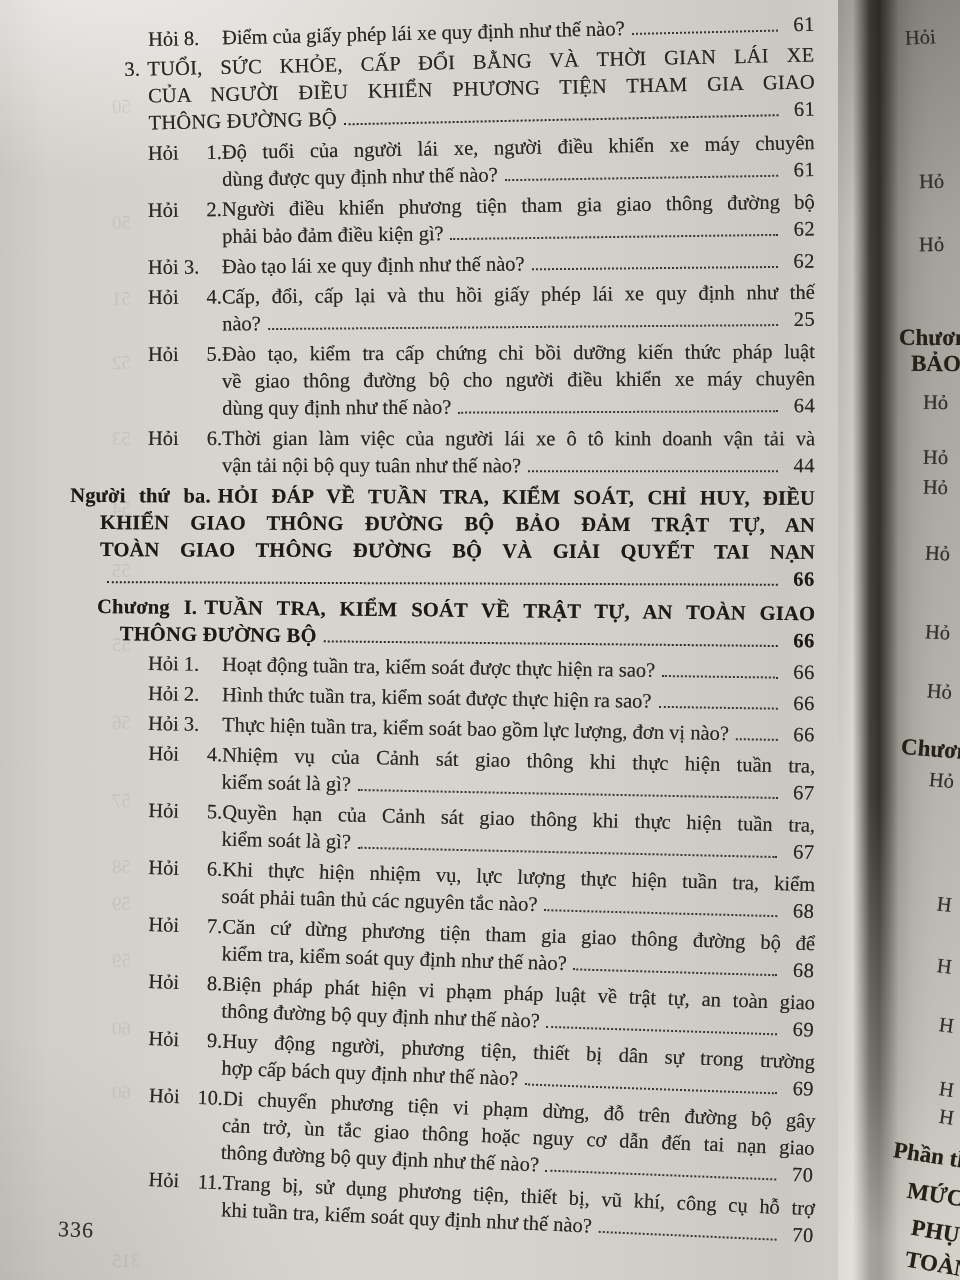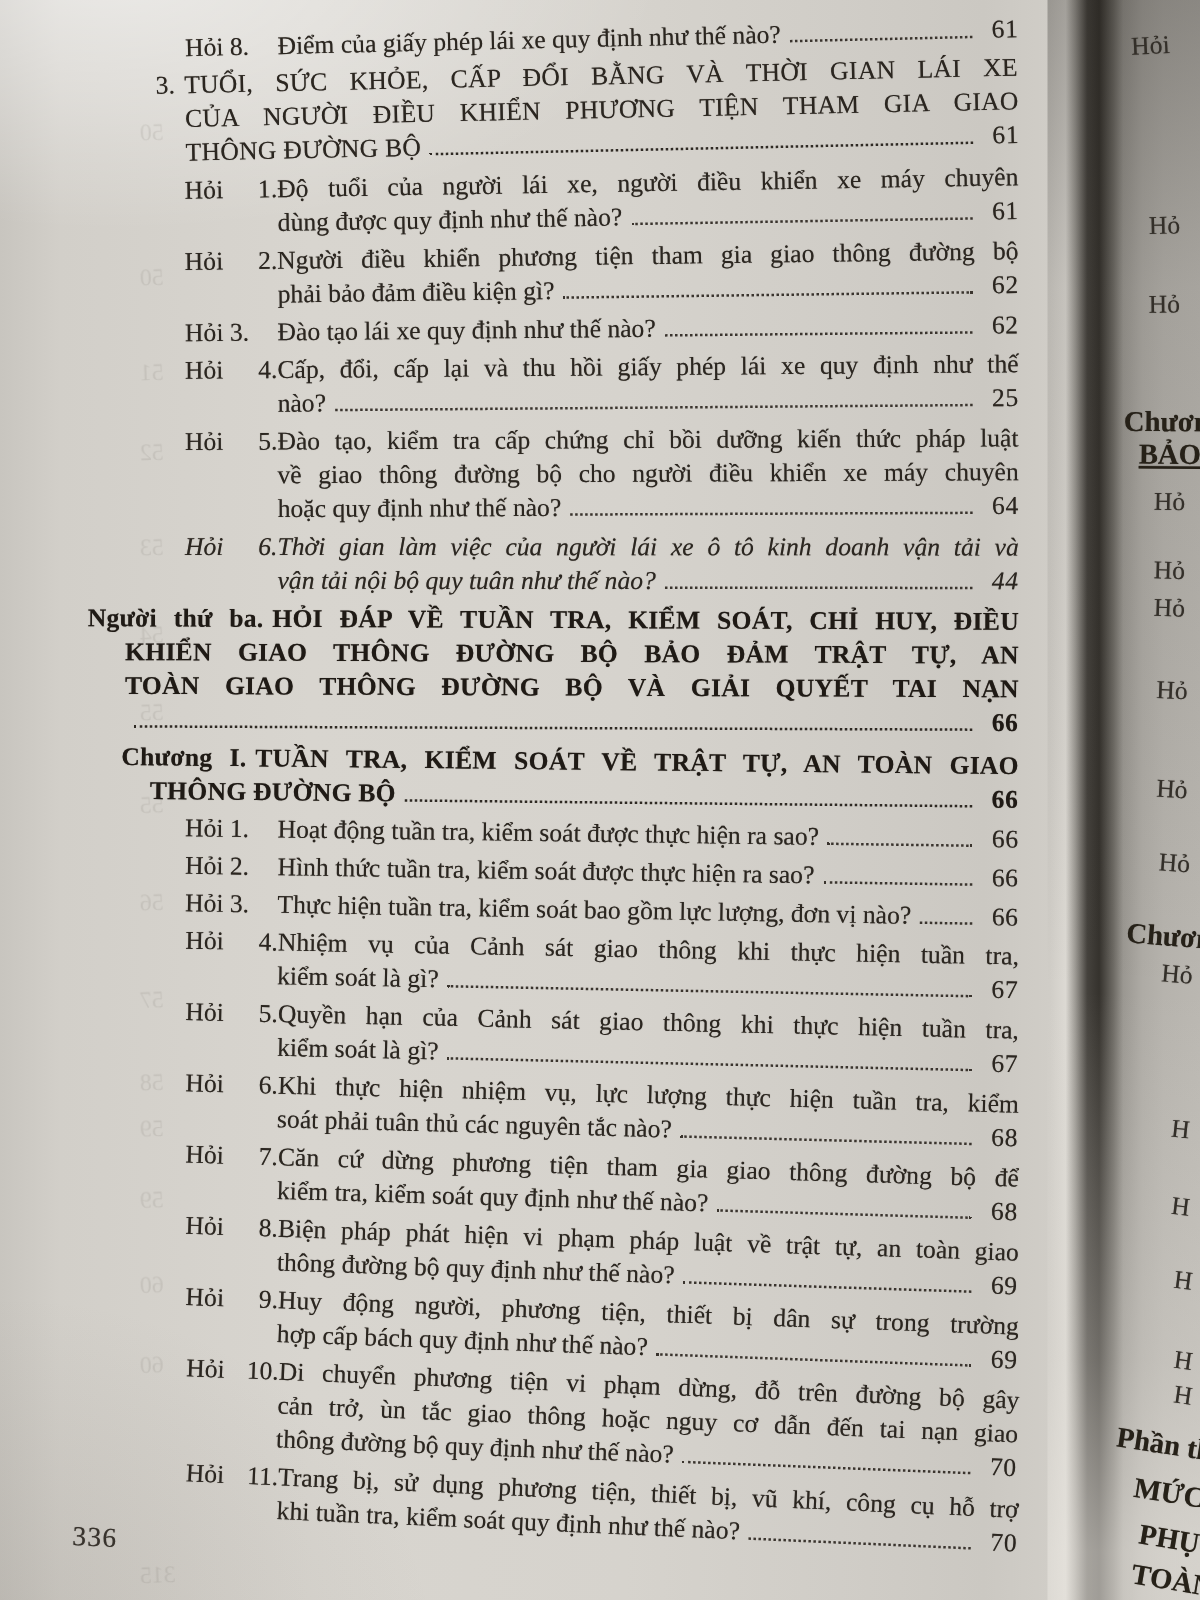--- a/index.html
+++ b/index.html
@@ -135,26 +135,26 @@
         <div class="line last">
           <span class="txt">nào?</span>
           <span class="leader"></span>
           <span class="pg">25</span>
         </div>
       </div>
       <div class="entry question" style="transform: rotate(-0.25deg); transform-origin: 0px 50%;">
         <div class="line first mid notlast"><span class="label">Hỏi 5.</span><span class="txt">Đào tạo, kiểm tra cấp chứng chỉ bồi dưỡng kiến thức pháp luật</span></div>
         <div class="line mid"><span class="txt">về giao thông đường bộ cho người điều khiển xe máy chuyên</span></div>
         <div class="line last">
-          <span class="txt">hoặc quy định như thế nào?</span>
+          <span class="txt">dùng quy định như thế nào?</span>
           <span class="leader"></span>
           <span class="pg">64</span>
         </div>
       </div>
-      <div class="entry question" style="transform: rotate(0.03deg); transform-origin: 0px 50%; font-style: italic;">
+      <div class="entry question" style="transform: rotate(0.03deg); transform-origin: 0px 50%;">
         <div class="line first mid notlast"><span class="label">Hỏi 6.</span><span class="txt">Thời gian làm việc của người lái xe ô tô kinh doanh vận tải và</span></div>
         <div class="line last">
           <span class="txt">vận tải nội bộ quy tuân như thế nào?</span>
           <span class="leader"></span>
           <span class="pg">44</span>
         </div>
       </div>
       <div class="entry part" style="transform: rotate(0.22deg); transform-origin: 0px 50%;">
         <div class="line first mid notlast"><span class="label">Người thứ ba.</span><span class="txt">HỎI ĐÁP VỀ TUẦN TRA, KIỂM SOÁT, CHỈ HUY, ĐIỀU</span></div>
         <div class="line mid"><span class="txt">KHIỂN GIAO THÔNG ĐƯỜNG BỘ BẢO ĐẢM TRẬT TỰ, AN</span></div>
@@ -261,21 +261,21 @@
           <span class="pg">70</span>
         </div>
       </div>
     </div>
   <div class="folio" style="transform: rotate(2.69deg); transform-origin: 0px 50%;">336</div>
   <div class="right-page">
       <div class="frag" style="top: 26px; left: 12px; transform: rotate(-2.74deg);">Hỏi</div>
       <div class="frag" style="top: 170px; left: 26px; transform: rotate(-1.27deg);">Hỏ</div>
       <div class="frag" style="top: 233px; left: 26px; transform: rotate(-0.63deg);">Hỏ</div>
       <div class="frag bold" style="top: 325px; left: 6px; transform: rotate(0.3deg);">Chương</div>
-      <div class="frag bold" style="top: 351px; left: 18px; transform: rotate(0.56deg); text-decoration: underline;">BẢO</div>
+      <div class="frag bold" style="top: 351px; left: 18px; transform: rotate(0.56deg);">BẢO</div>
       <div class="frag" style="top: 391px; left: 30px; transform: rotate(0.97deg);">Hỏ</div>
       <div class="frag" style="top: 446px; left: 30px; transform: rotate(1.53deg);">Hỏ</div>
       <div class="frag" style="top: 476px; left: 30px; transform: rotate(1.83deg);">Hỏ</div>
       <div class="frag" style="top: 542px; left: 32px; transform: rotate(2.5deg);">Hỏ</div>
       <div class="frag" style="top: 621px; left: 32px; transform: rotate(3.31deg);">Hỏ</div>
       <div class="frag" style="top: 680px; left: 34px; transform: rotate(3.91deg);">Hỏ</div>
       <div class="frag bold" style="top: 737px; left: 8px; transform: rotate(4.49deg);">Chương</div>
       <div class="frag" style="top: 769px; left: 36px; transform: rotate(4.81deg);">Hỏ</div>
       <div class="frag" style="top: 893px; left: 44px; transform: rotate(6.07deg);">H</div>
       <div class="frag" style="top: 955px; left: 44px; transform: rotate(6.7deg);">H</div>

